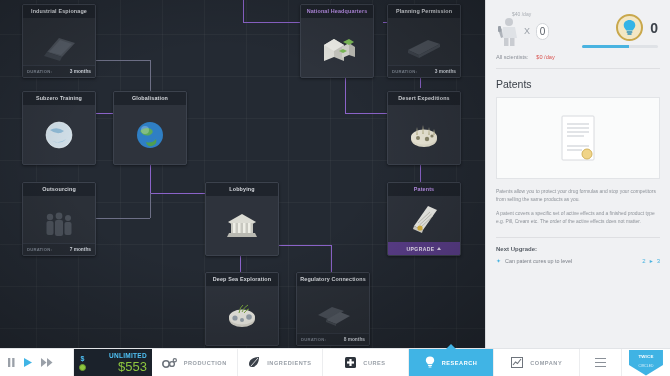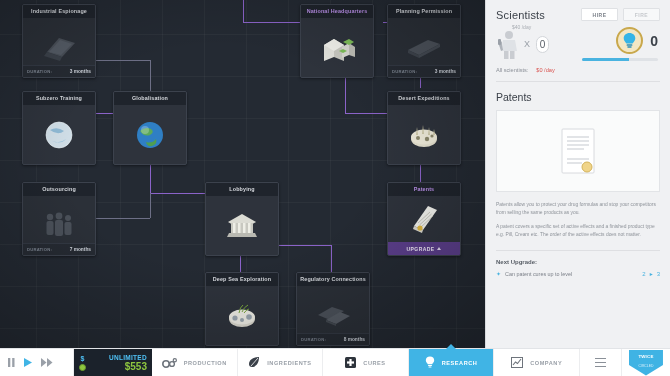--- a/index.html
+++ b/index.html
@@ -203,21 +203,21 @@
   .speed-btn { cursor: pointer; display: flex; align-items: center; }
   .money-box {
     width: 78px; background: #1b222b;
     display: flex; align-items: center; padding: 0 5px; gap: 4px;
   }
   .money-icons { display: flex; flex-direction: column; gap: 2px; align-items: center; }
   .m-dollar { font-size: 7px; color: #4fc3f7; font-weight: bold; line-height: 1; }
   .m-coin { width: 7px; height: 7px; border-radius: 50%; background: #8ec63f; border: 1px solid #6a9a2d;}
   .money-vals { flex: 1; text-align: right; }
   .m-unl { font-size: 6.5px; color: #4fc3f7; font-weight: bold; letter-spacing: 0.3px;}
-  .m-cash { font-size: 10px; color: #8ec63f; font-weight: bold; }
+  .m-cash { font-size: 13px; color: #8ec63f; font-weight: normal; }
 
   .navtab {
     flex: 1;
     display: flex; align-items: center; justify-content: center; gap: 7px;
     border-right: 1px solid #ecedef;
     cursor: pointer;
     position: relative;
   }
   .navtab .tlabel {
     font-size: 5.6px; color: #9aa0a8; letter-spacing: 0.55px; font-weight: bold;
@@ -457,27 +457,20 @@
         <span class="lab">DURATION:</span>
         <span class="val">8 months</span>
       </div>
     </div>
 
     <div id="vignette"></div>
   </div>
 
   <div id="side-panel">
 
-    <div class="panel-head">
-      <div class="panel-title">Scientists</div>
-      <div class="btn-row">
-        <div class="pbtn">HIRE</div>
-        <div class="pbtn disabled">FIRE</div>
-      </div>
-    </div>
 
     <div class="sci-row">
       <div class="sci-cost">$40 /day</div>
       <div class="sci-icon">
         <svg class="art-svg" width="24" height="30" viewBox="0 0 24 30">
           <circle cx="13" cy="6" r="4" fill="#c9ccd1"></circle>
           <path d="M7 11 h12 l2 11 h-16z" fill="#dfe2e6"></path>
           <rect x="8" y="22" width="4.5" height="8" fill="#c9ccd1"></rect>
           <rect x="14" y="22" width="4.5" height="8" fill="#c9ccd1"></rect>
           <path d="M6 12 l-3 4 l2 6 l2 -1 l-1 -5z" fill="#aeb3ba"></path>

